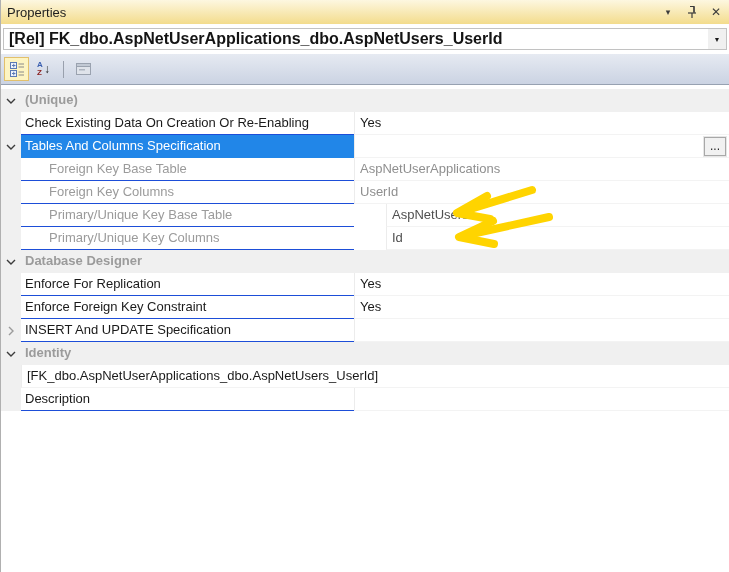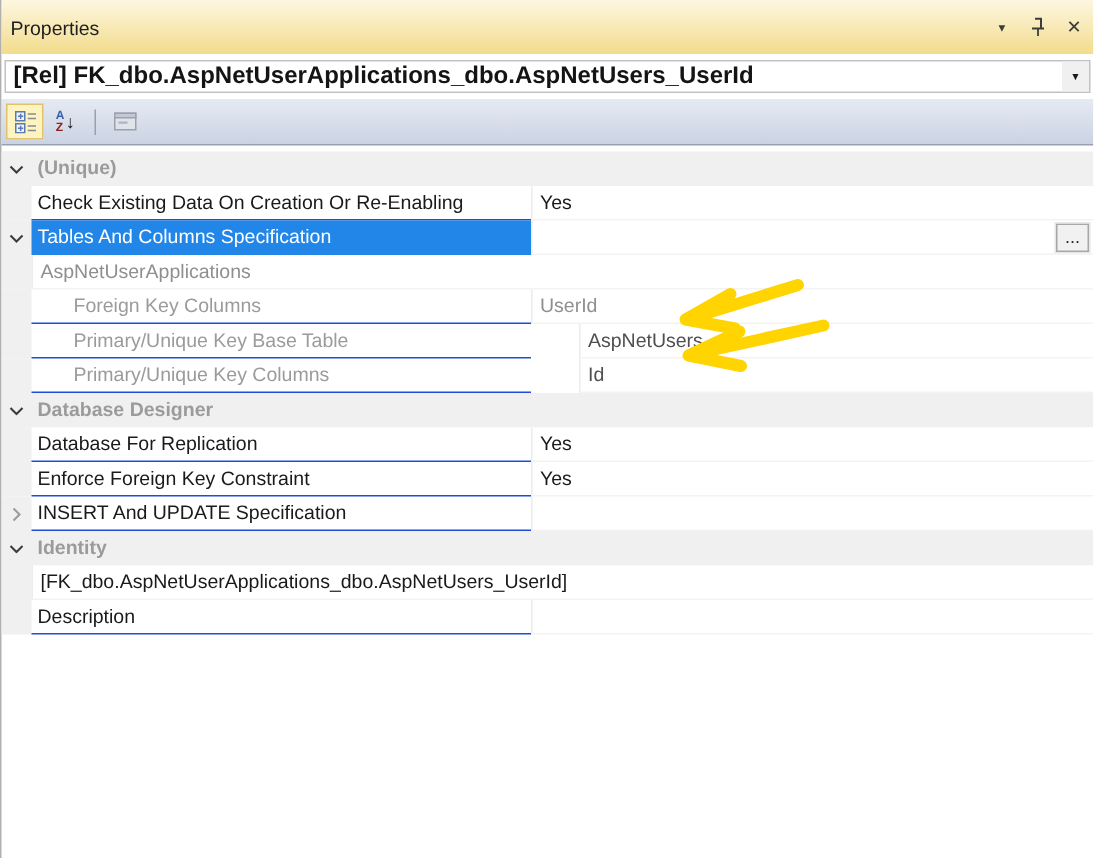--- a/index.html
+++ b/index.html
@@ -4,21 +4,21 @@
 <style>
   * { margin:0; padding:0; box-sizing:border-box; }
   html,body { background:#ffffff; }
   .panel {
     position:relative; width:729px; height:572px; overflow:hidden;
     background:#ffffff; border-left:1px solid #b0b0b0;
     font-family:"Liberation Sans", sans-serif; font-size:13px; color:#1a1a1a;
   }
   
   .titlebar {
-    height:36px; display:flex; align-items:center; padding:0 7px 0 6px;
+    height:24px; display:flex; align-items:center; padding:0 7px 0 6px;
     background:linear-gradient(#fdf7e0, #f3dc8c);
   }
   .titlebar .title { flex:1; font-size:13px; color:#1e1e1e; }
   .titlebar .tbicons { display:flex; align-items:center; gap:12px; color:#3c3c3c; }
   .tbicon { width:12px; height:14px; display:flex; align-items:center; justify-content:center; cursor:default; }
   .win-menu-arrow { font-size:9px; line-height:14px; color:#3c3c3c; }
   .close-x { font-size:12px; line-height:14px; color:#3c3c3c; }
   
   .combo-row { padding:4px 2px; background:#ffffff; }
   .combobox { height:22px; border:1px solid #c2c2c2; display:flex; background:#ffffff; }
@@ -168,20 +168,21 @@
           </svg>
         </span>
       <span class="name">Tables And Columns Specification</span>
       <span class="value">
         <span class="ellipsis-btn">...</span>
       </span>
     </div>
 
     <div class="row sub">
       <span class="gutter"></span>
+      <span class="name">Foreign Key Base Table</span>
       <span class="value vgray">AspNetUserApplications</span>
     </div>
 
     <div class="row sub">
       <span class="gutter"></span>
       <span class="name">Foreign Key Columns</span>
       <span class="value vgray">UserId</span>
     </div>
 
     <div class="row sub">
@@ -201,21 +202,21 @@
           <svg class="chev" width="10" height="6">
             <polyline points="1,1 5,5 9,1" fill="none" stroke="#3c3c3c" stroke-width="1.4"></polyline>
           </svg>
         </span>
       <span class="name">Database Designer</span>
       <span class="value"></span>
     </div>
 
     <div class="row">
       <span class="gutter"></span>
-      <span class="name">Database For Replication</span>
+      <span class="name">Enforce For Replication</span>
       <span class="value">Yes</span>
     </div>
 
     <div class="row">
       <span class="gutter"></span>
       <span class="name">Enforce Foreign Key Constraint</span>
       <span class="value">Yes</span>
     </div>
 
     <div class="row">

